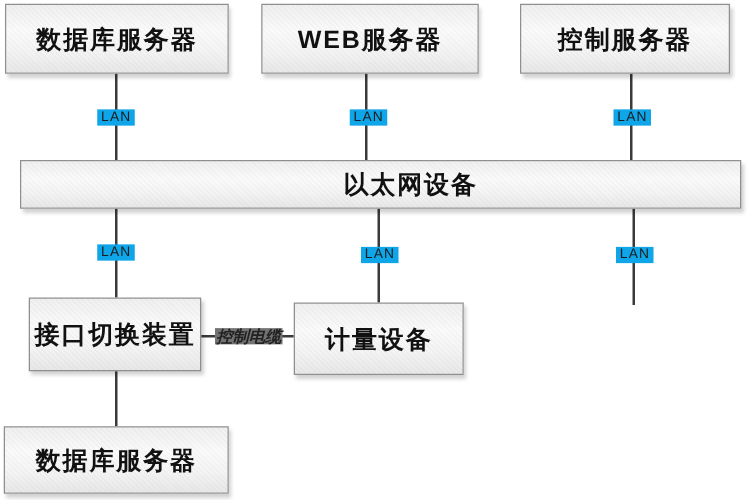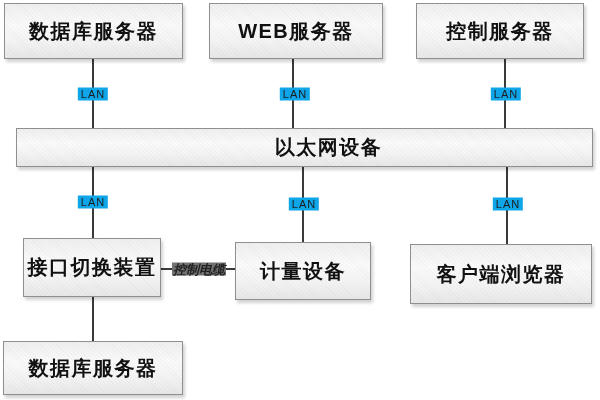--- a/index.html
+++ b/index.html
@@ -69,21 +69,20 @@
   <div class="node" style="left:209px;top:3px;width:174px;height:56px;">WEB服务器</div>
 
   <div class="node" style="left:416px;top:3px;width:168px;height:56px;">控制服务器</div>
 
   <div class="node" style="left:16px;top:128px;width:577px;height:39px;padding-left:48px;">以太网设备</div>
 
   <div class="node" style="left:23px;top:238px;width:138px;height:59px;">接口切换装置</div>
 
   <div class="node" style="left:235px;top:242px;width:136px;height:58px;">计量设备</div>
 
-  <div class="node" style="left:410px;top:244px;width:182px;height:60px;">客户端浏览器</div>
 
   <div class="node" style="left:3px;top:341px;width:180px;height:54px;">数据库服务器</div>
 
   <span class="lan" style="left:93px;top:94px;">LAN</span>
   <span class="lan" style="left:295px;top:94px;">LAN</span>
   <span class="lan" style="left:506px;top:94px;">LAN</span>
   <span class="lan" style="left:93px;top:202px;">LAN</span>
   <span class="lan" style="left:304px;top:204px;">LAN</span>
   <span class="lan" style="left:508px;top:204px;">LAN</span>
 

